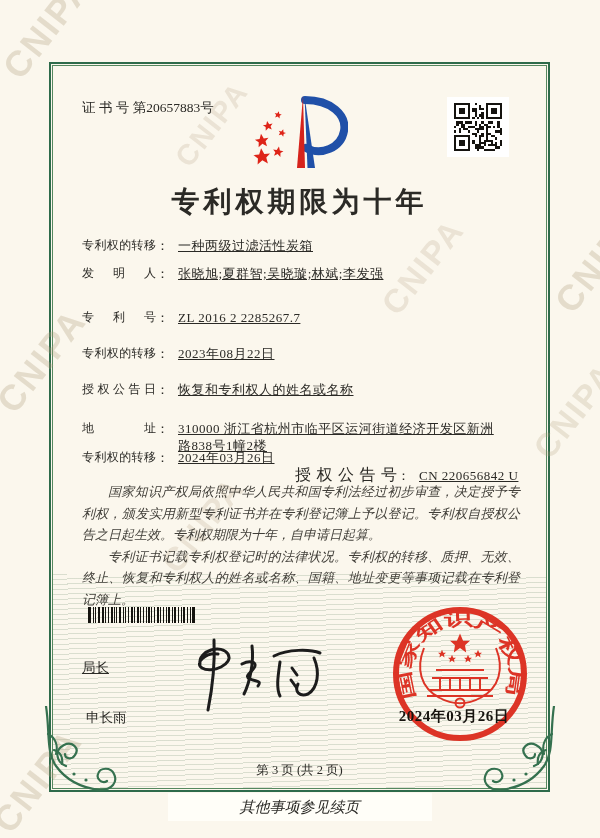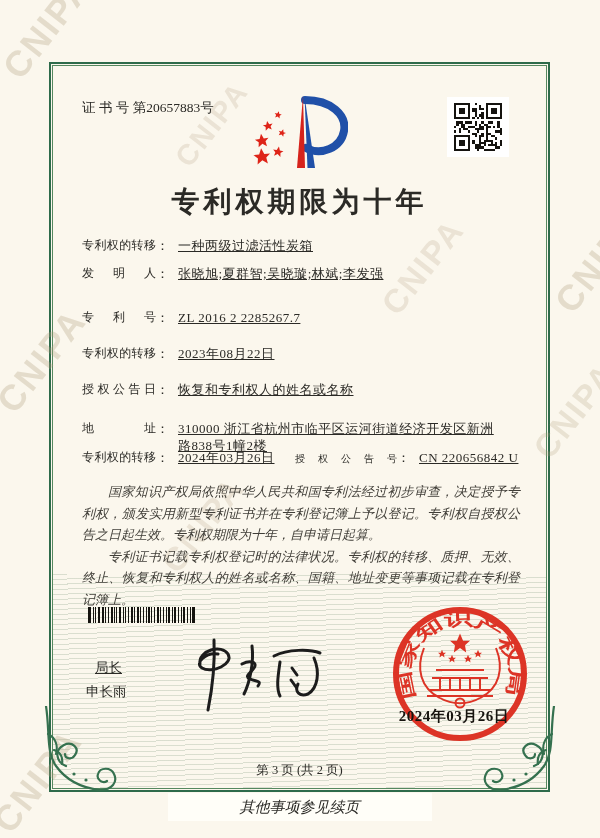--- a/index.html
+++ b/index.html
@@ -24,30 +24,30 @@
     display:flex;align-items:center;justify-content:center;}
   .title{position:absolute;left:49px;top:183px;width:501px;text-align:center;
     font-size:28px;font-weight:bold;letter-spacing:4px;z-index:2;}
   
   .row{position:absolute;left:82px;font-size:13px;z-index:2;white-space:nowrap;}
   .lbl{display:inline-block;width:74px;font-size:12px;text-align:justify;text-align-last:justify;vertical-align:top;}
   .colon{margin-right:9px;}
   .val{letter-spacing:0.5px;text-decoration:underline;}
   .val-addr{display:inline-block;white-space:normal;width:316px;line-height:17px;vertical-align:top;}
   .grp2{position:absolute;left:213px;top:0;}
-  .lbl2{display:inline-block;width:102px;font-size:10px;text-align:justify;text-align-last:justify;}
+  .lbl2{display:inline-block;width:102px;font-size:16px;text-align:justify;text-align-last:justify;margin-top:16px;}
   
   .body-text{position:absolute;left:82px;top:481px;width:438px;font-size:13px;line-height:21.5px;
     text-align:justify;color:#403e38;font-style:italic;z-index:2;}
   .body-text p{margin:0;text-indent:2em;}
   
   .barcode{position:absolute;left:88px;top:607px;width:158px;height:16px;display:flex;z-index:2;}
   .barcode div{background:#15130f;height:100%;}
-  .sig-title{position:absolute;left:95px;top:659px;font-family:"Liberation Sans",sans-serif;font-size:13.5px;z-index:2;text-decoration:underline;}
-  .sig-name{position:absolute;left:86px;top:683px;font-family:Liberation Sans, sans-serif;font-size:13.5px;z-index:2;}
+  .sig-title{position:absolute;left:82px;top:659px;font-family:"Liberation Sans",sans-serif;font-size:13.5px;z-index:2;text-decoration:underline;}
+  .sig-name{position:absolute;left:86px;top:709px;font-family:Liberation Sans, sans-serif;font-size:13.5px;z-index:2;}
   .sig-svg{position:absolute;left:178px;top:634px;z-index:2;}
   
   .seal{position:absolute;left:390px;top:604px;width:140px;height:140px;z-index:3;opacity:0.95;}
   .seal-date{position:absolute;left:384px;top:707px;width:140px;text-align:center;
     font-size:15px;font-weight:bold;color:#17140f;z-index:4;letter-spacing:0.5px;}
   
   .page-num{position:absolute;left:49px;top:762px;width:501px;text-align:center;font-size:12.5px;z-index:2;}
   .note-strip{position:absolute;left:168px;top:793px;width:264px;height:28px;background:#FFFEF8;z-index:2;}
   .note{position:absolute;left:49px;top:798px;width:501px;text-align:center;font-size:15px;font-style:italic;z-index:3;}
   .fl{position:absolute;z-index:3;}

